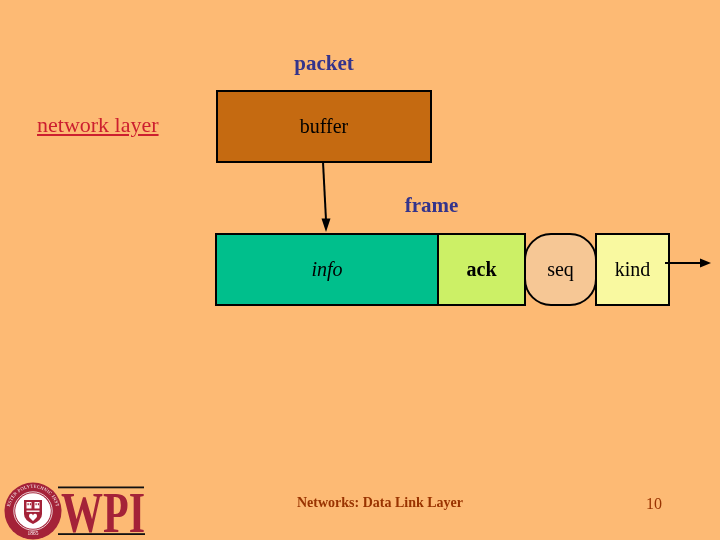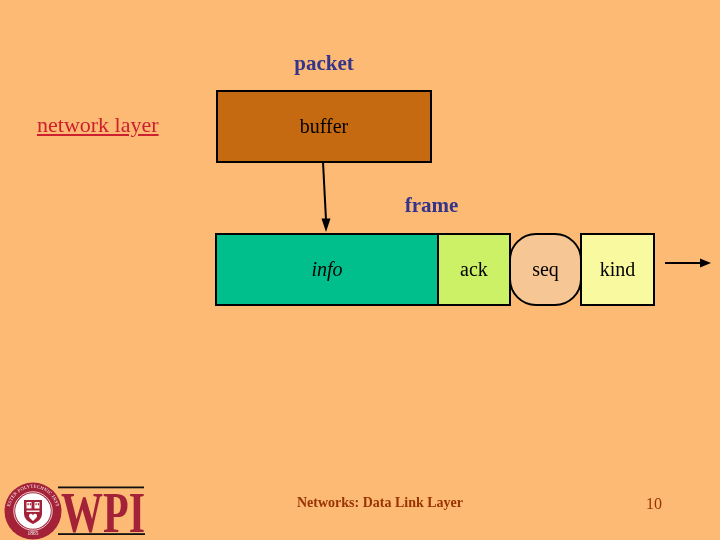--- a/index.html
+++ b/index.html
@@ -48,21 +48,21 @@
     display: flex;
   }
   .seg {
     height: 73px;
     border: 2px solid #000000;
     display: flex; align-items: center; justify-content: center;
     font-size: 20px; color: #000;
   }
   .seg + .seg { margin-left: -2px; }
   .seg-info { width: 224px; background: #00BF8C; font-style: italic; }
-  .seg-ack  { width: 74px;  background: #CCF066; }
+  .seg-ack  { width: 89px;  background: #CCF066; font-weight: bold; }
   .seg-seq  { width: 73px;  background: #F6C795; border-radius: 27px; }
   .seg-kind { width: 75px;  background: #F9F9A0; }
 
   .footer-title {
     left: 0; right: 0; top: 495px;
     text-align: center;
     color: #993300;
     font-size: 14px;
     font-weight: bold;
     padding-left: 40px;

